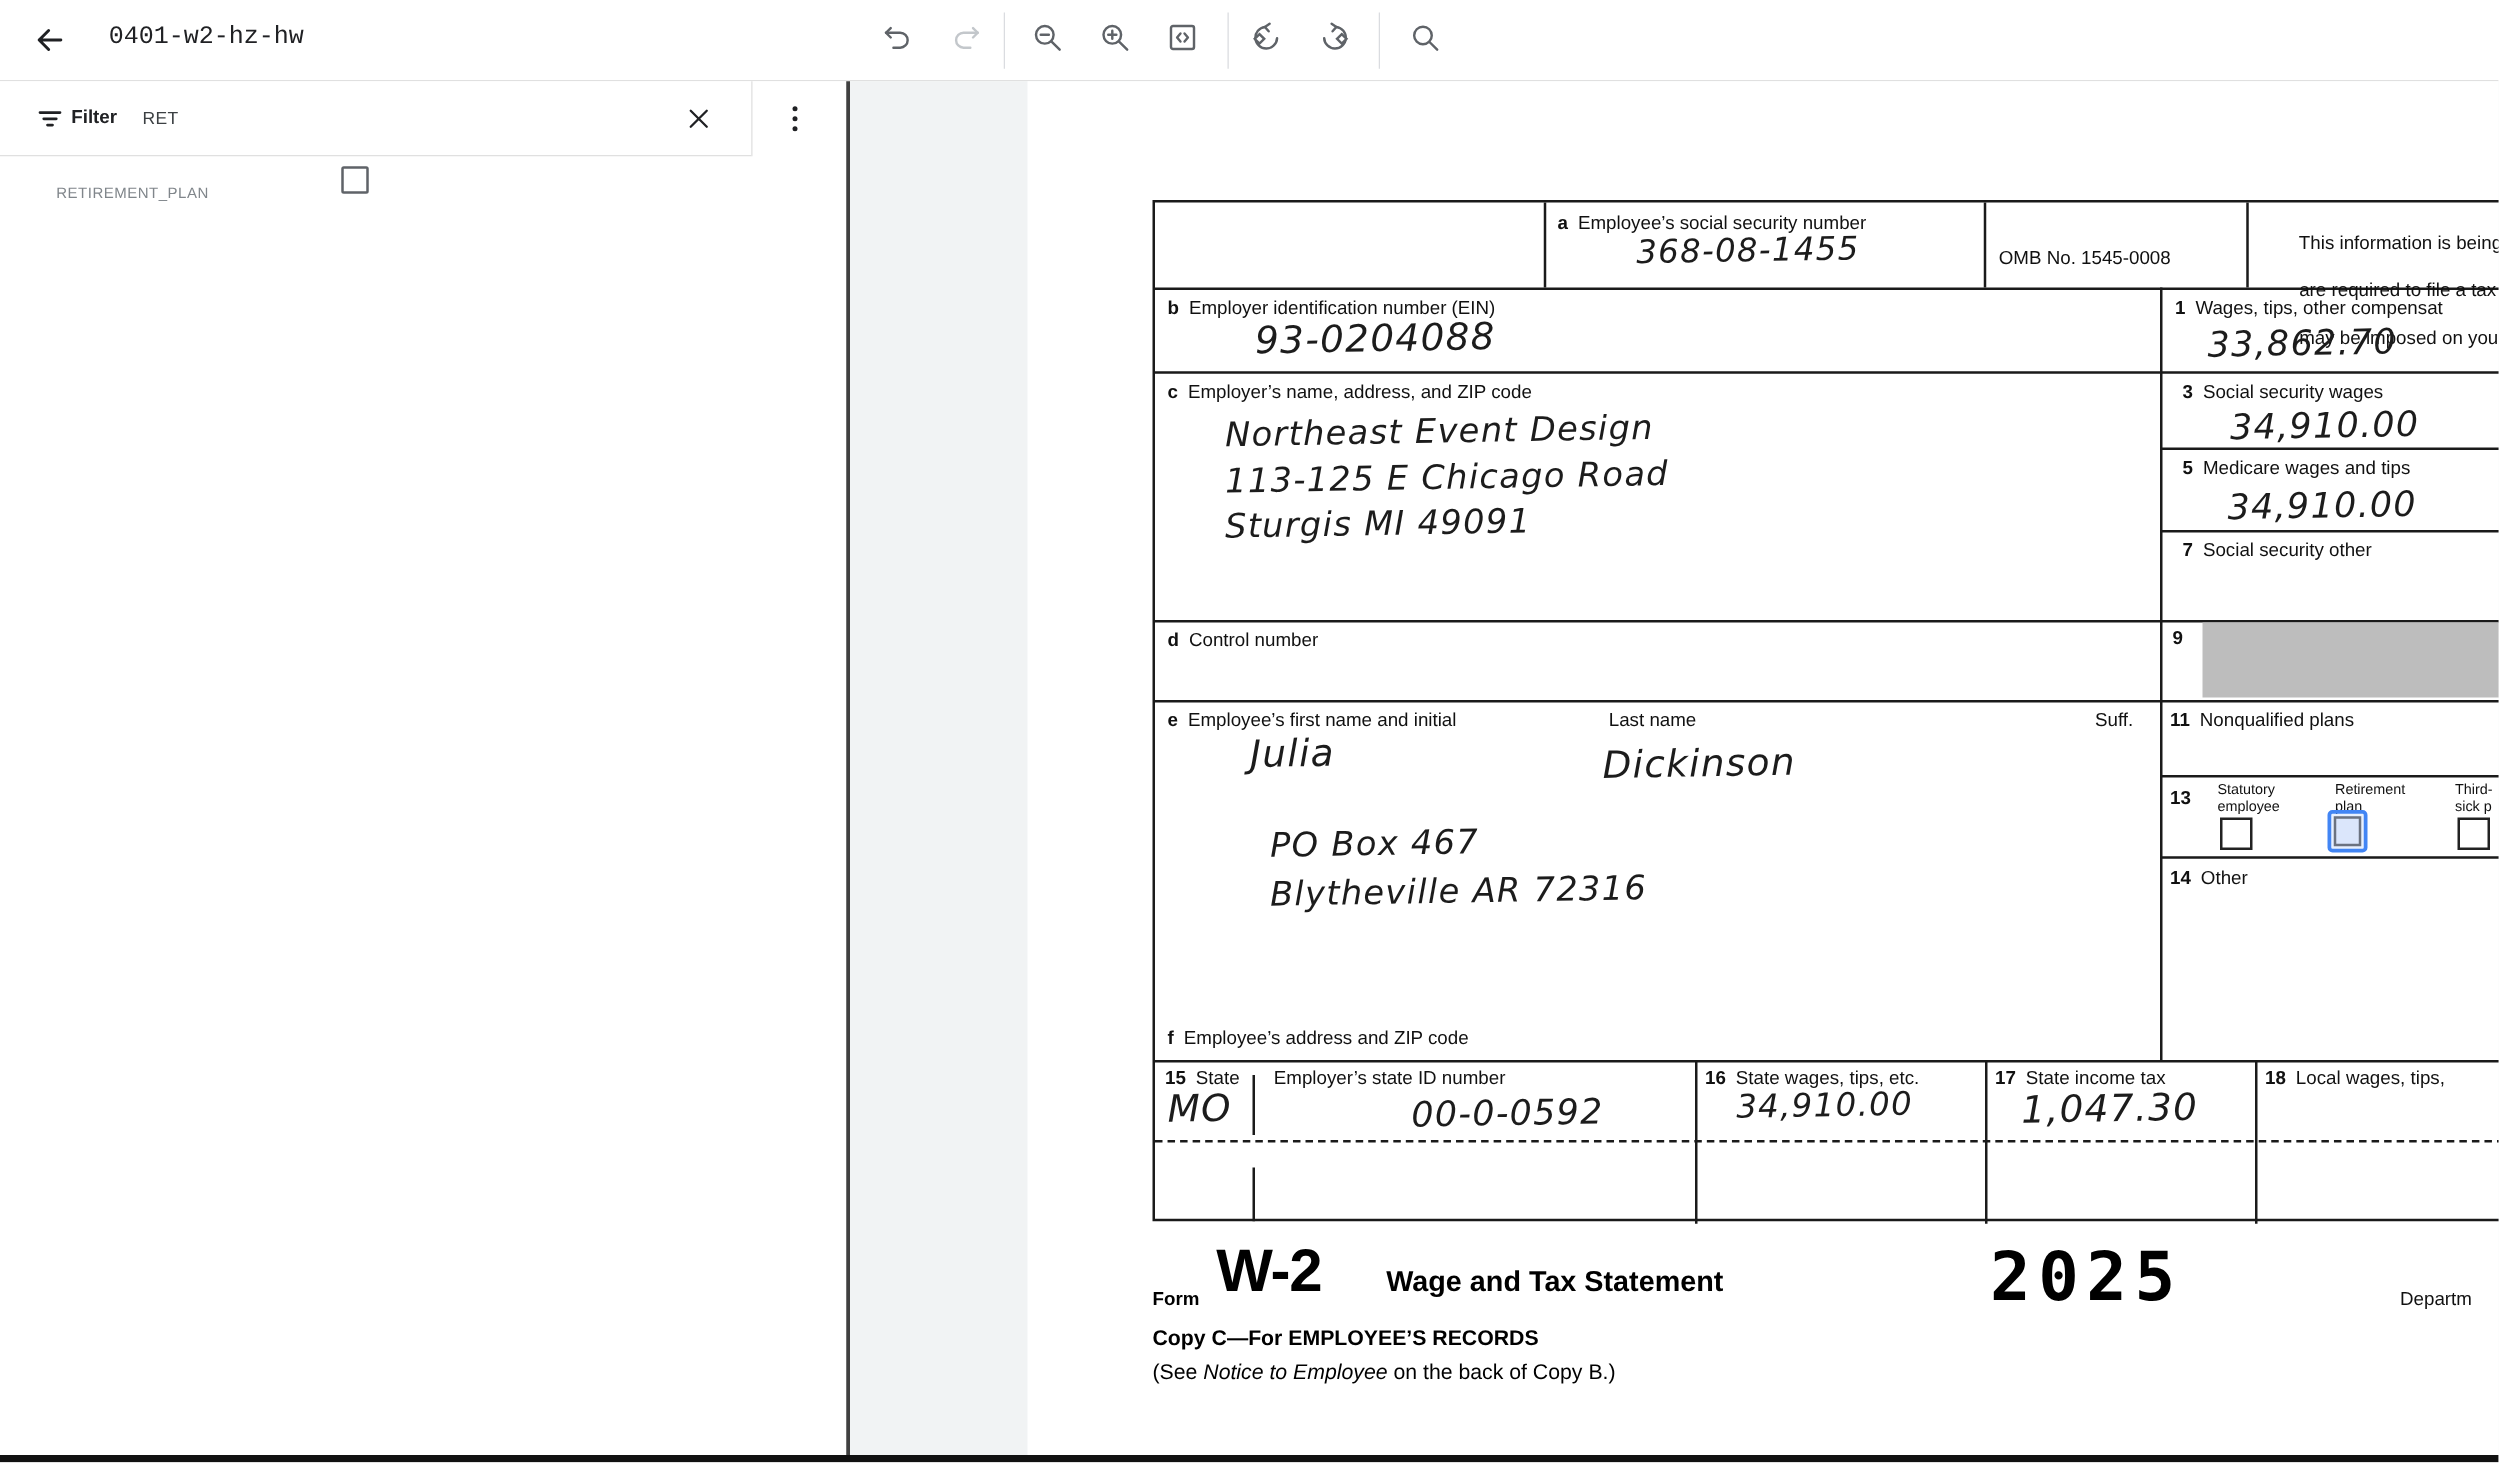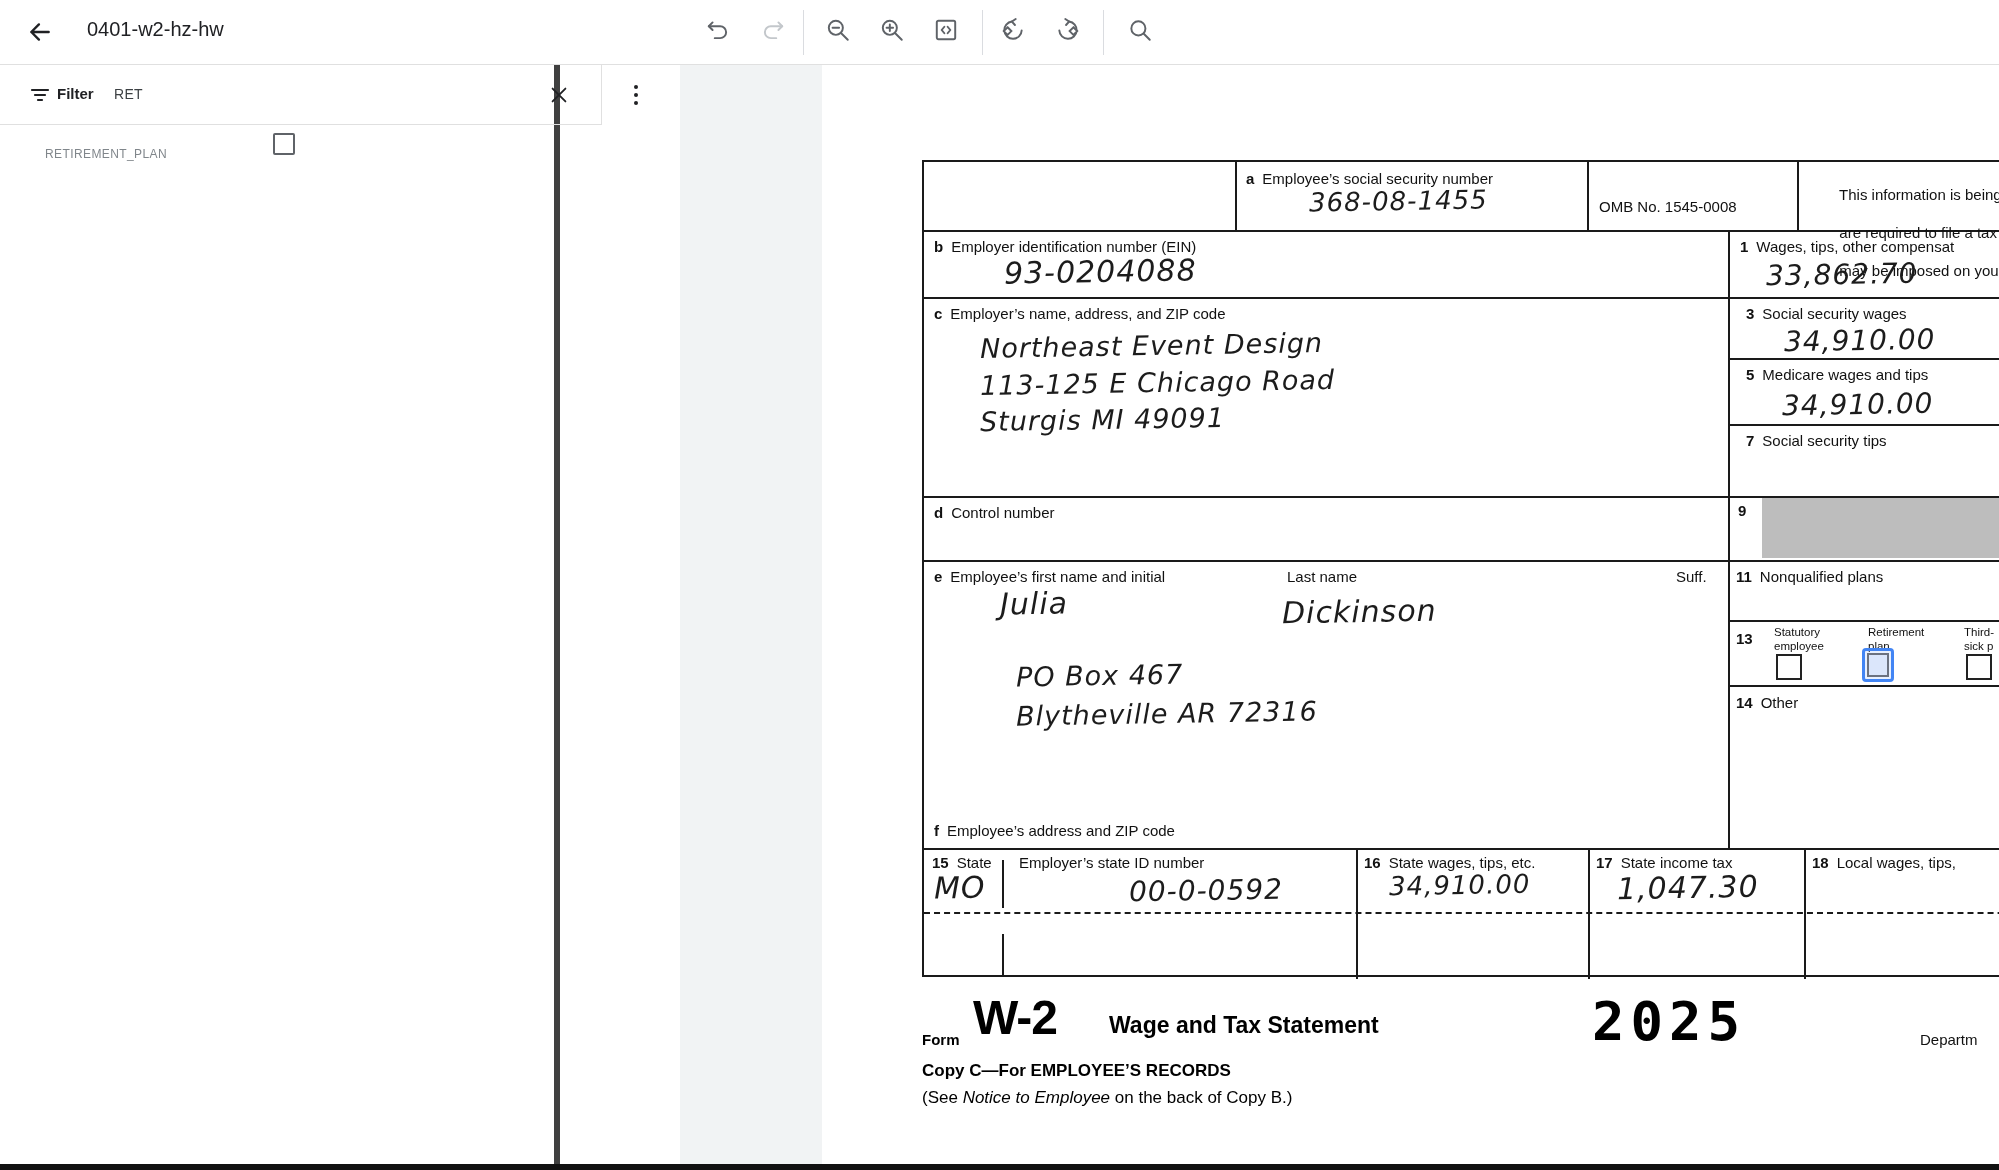--- a/index.html
+++ b/index.html
@@ -1,28 +1,28 @@
 <!DOCTYPE html>
 <html><head>
 <meta charset="utf-8">
 <style>
   * { margin:0; padding:0; box-sizing:border-box; }
   html,body { width:1999px; height:1170px; font-family:"Liberation Sans", sans-serif; background:#fff; }
   #app { position:relative; width:1999px; height:1170px; overflow:hidden; background:#fff; }
 
   
-  .left-header { position:absolute; left:0; top:0; width:680px; height:65px; background:#fff; border-bottom:1px solid #e0e0e0; }
+  .left-header { position:absolute; left:0; top:0; width:680px; height:65px; background:#fff; border-bottom:1px solid #e0e0e0;font-family:Liberation Mono, monospace; }
   .toolbar { position:absolute; left:680px; top:0; width:1319px; height:65px; background:#fff; border-bottom:1px solid #e0e0e0; }
   .icon-btn { position:absolute; width:40px; height:40px; top:10px; display:flex; align-items:center; justify-content:center; border-radius:50%; cursor:pointer; background:transparent; border:none; }
   .tb-divider { position:absolute; top:10px; width:1px; height:45px; background:#dadce0; }
   .back-btn { position:absolute; left:18px; top:10px; width:44px; height:44px; display:flex; align-items:center; justify-content:center; border-radius:50%; }
   .doc-title { position:absolute; left:87px; top:18px; font-size:20px; color:#202124; }
 
   
-  .left-panel { position:absolute; left:0; top:65px; width:560px; height:1099px; background:#fff; border-right:6px solid #404040; }
+  .left-panel { position:absolute; left:0; top:65px; width:680px; height:1099px; background:#fff; border-right:3px solid #404040; }
   .filter-row { position:absolute; left:0; top:0; width:680px; height:60px; }
   .filter-row .left-part { position:absolute; left:0; top:0; width:601px; height:60px; border-bottom:1px solid #e0e0e0; }
   .filter-icon { position:absolute; left:28px; top:18px; }
   .filter-label { position:absolute; left:57px; top:20px; font-size:15px; font-weight:bold; color:#202124; }
   .filter-value { position:absolute; left:114px; top:21px; font-size:14px; color:#3c4043; letter-spacing:.3px; }
   .clear-btn { position:absolute; left:539px; top:10px; width:40px; height:40px; display:flex; align-items:center; justify-content:center; border-radius:50%; }
   .panel-vdiv { position:absolute; left:601px; top:0; width:1px; height:60px; background:#e0e0e0; }
   .kebab-btn { position:absolute; left:616px; top:10px; width:40px; height:40px; display:flex; flex-direction:column; align-items:center; justify-content:center; gap:4px; }
   .kebab-btn span { width:4px; height:4px; background:#202124; border-radius:50%; }
   .field-label { position:absolute; left:45px; top:82px; font-size:12px; color:#80868b; letter-spacing:.4px; }
@@ -195,21 +195,21 @@
       <div class="hw" style="left:842px;top:96px;font-size:28px">33,862.70</div>
 
       <div class="lbl" style="left:10px;top:143px"><b>c</b><span>Employer’s name, address, and ZIP code</span></div>
       <div class="hw" style="left:56px;top:168px;font-size:27px">Northeast Event Design</div>
       <div class="hw" style="left:56px;top:205px;font-size:27px">113-125 E Chicago Road</div>
       <div class="hw" style="left:56px;top:242px;font-size:27px">Sturgis MI 49091</div>
       <div class="lbl" style="left:822px;top:143px"><b>3</b><span>Social security wages</span></div>
       <div class="hw" style="left:860px;top:162px;font-size:28px">34,910.00</div>
       <div class="lbl" style="left:822px;top:204px"><b>5</b><span>Medicare wages and tips</span></div>
       <div class="hw" style="left:858px;top:226px;font-size:28px">34,910.00</div>
-      <div class="lbl" style="left:822px;top:270px"><b>7</b><span>Social security tips</span></div>
+      <div class="lbl" style="left:822px;top:270px"><b>7</b><span>Social security other</span></div>
 
       <div class="lbl" style="left:10px;top:342px"><b>d</b><span>Control number</span></div>
       <div class="lbl" style="left:814px;top:340px;font-weight:bold">9</div>
       <div class="shade9"></div>
 
       <div class="lbl" style="left:10px;top:406px"><b>e</b><span>Employee’s first name and initial</span></div>
       <div class="lbl" style="left:363px;top:406px">Last name</div>
       <div class="lbl" style="left:752px;top:406px">Suff.</div>
       <div class="hw" style="left:76px;top:424px;font-size:30px">Julia</div>
       <div class="hw" style="left:358px;top:432px;font-size:30px">Dickinson</div>

